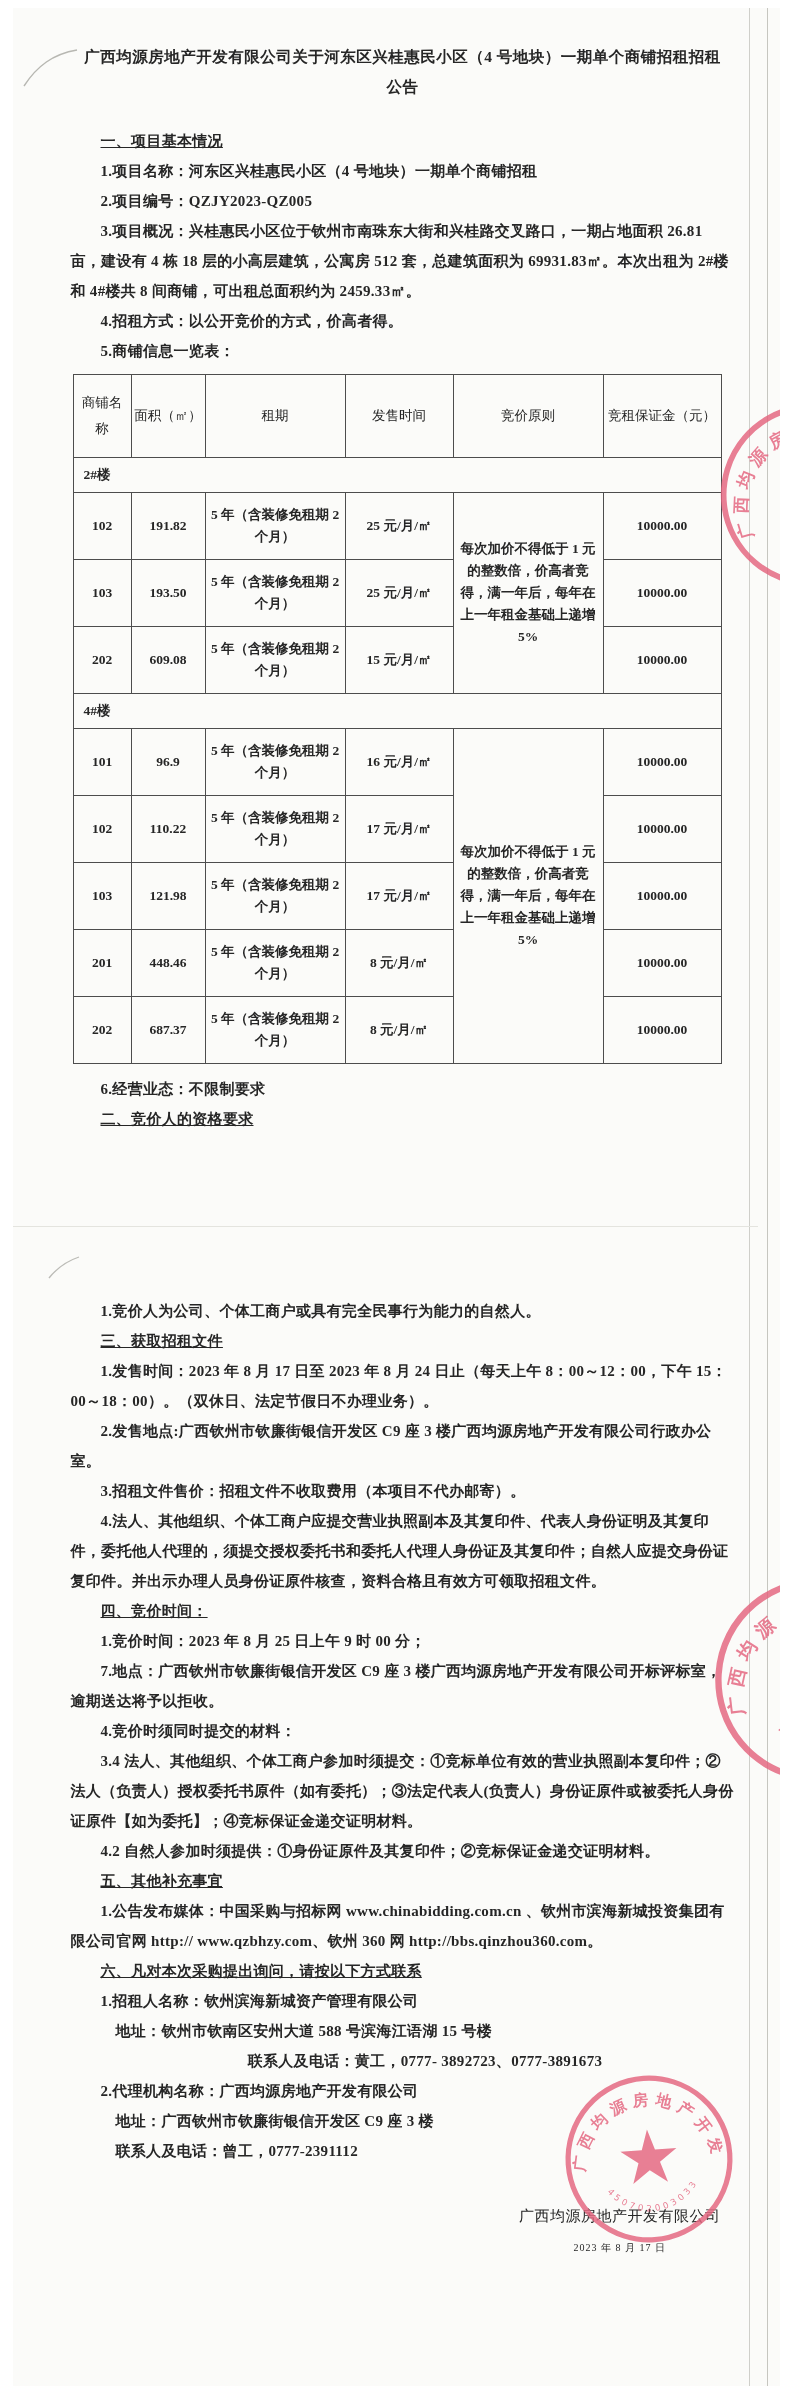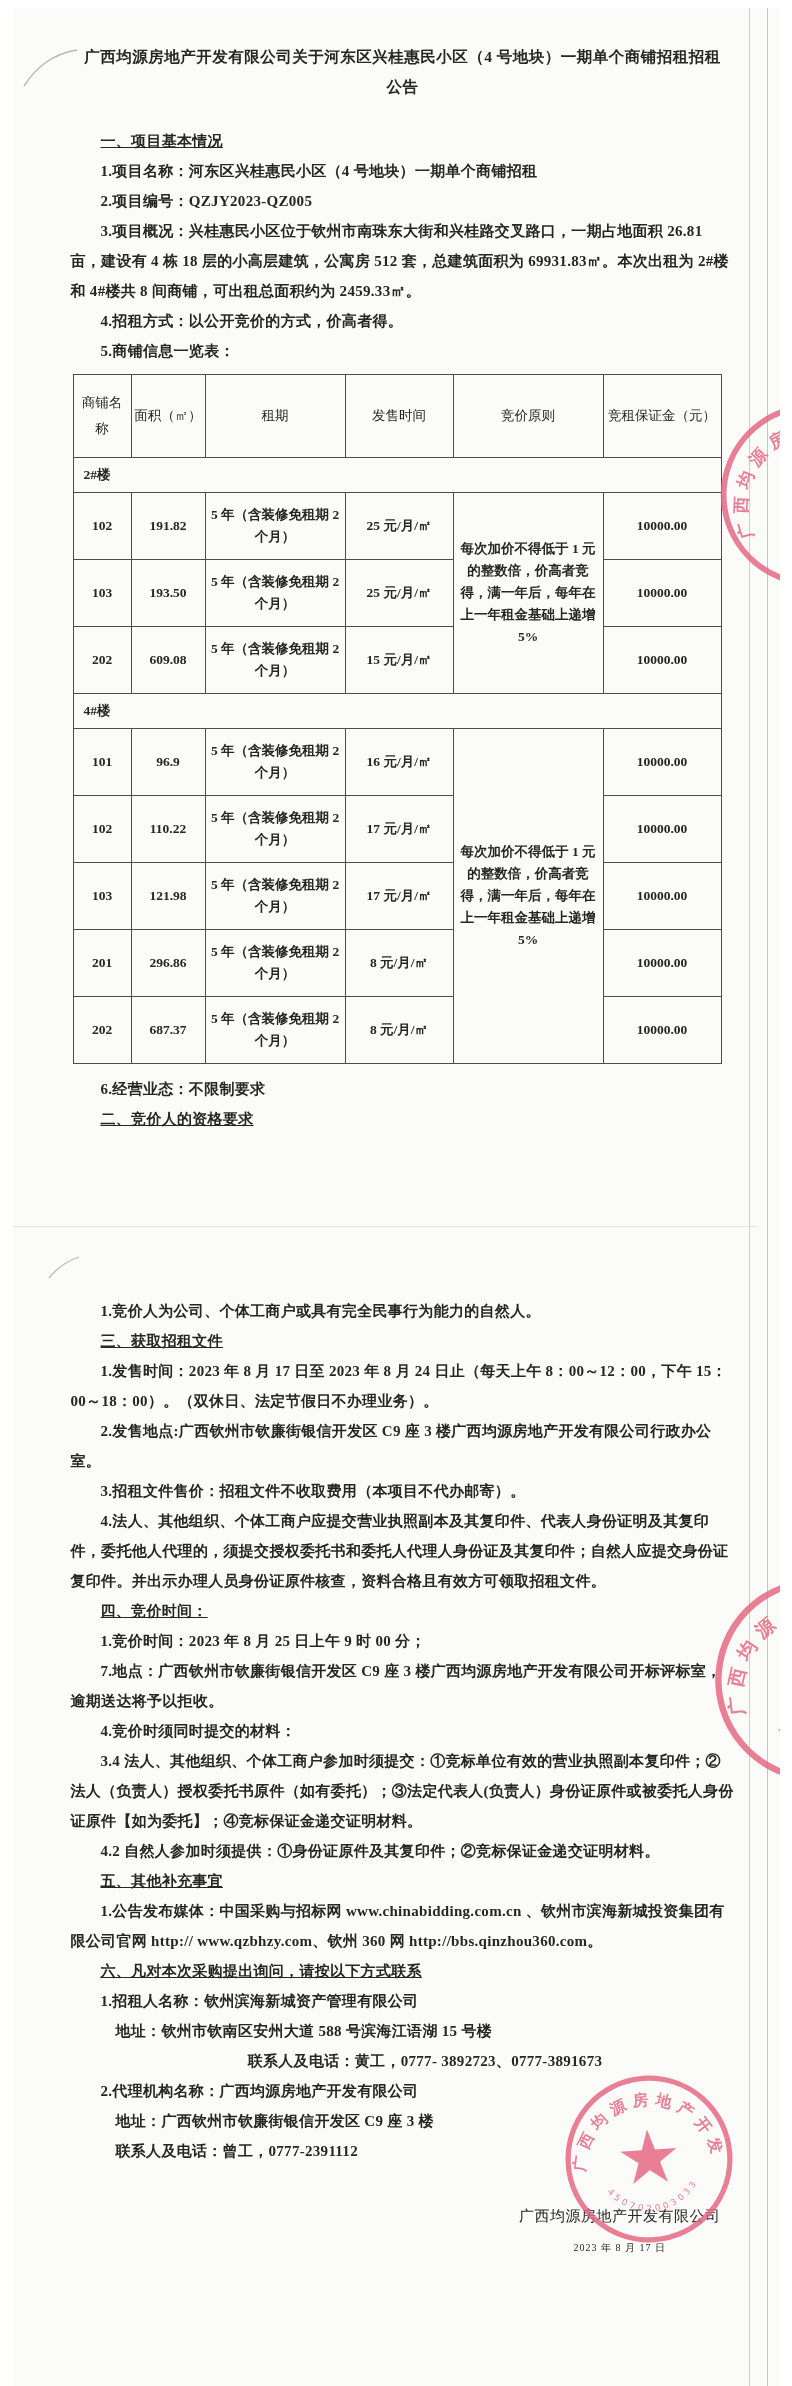--- a/index.html
+++ b/index.html
@@ -123,21 +123,21 @@
             </tr>
             <tr class="data-row">
               <td>103</td>
               <td>121.98</td>
               <td>5 年（含装修免租期 2 个月）</td>
               <td>17 元/月/㎡</td>
               <td>10000.00</td>
             </tr>
             <tr class="data-row">
               <td>201</td>
-              <td>296.86</td>
+              <td>448.46</td>
               <td>5 年（含装修免租期 2 个月）</td>
               <td>8 元/月/㎡</td>
               <td>10000.00</td>
             </tr>
             <tr class="data-row">
               <td>202</td>
               <td>687.37</td>
               <td>5 年（含装修免租期 2 个月）</td>
               <td>8 元/月/㎡</td>
               <td>10000.00</td>

